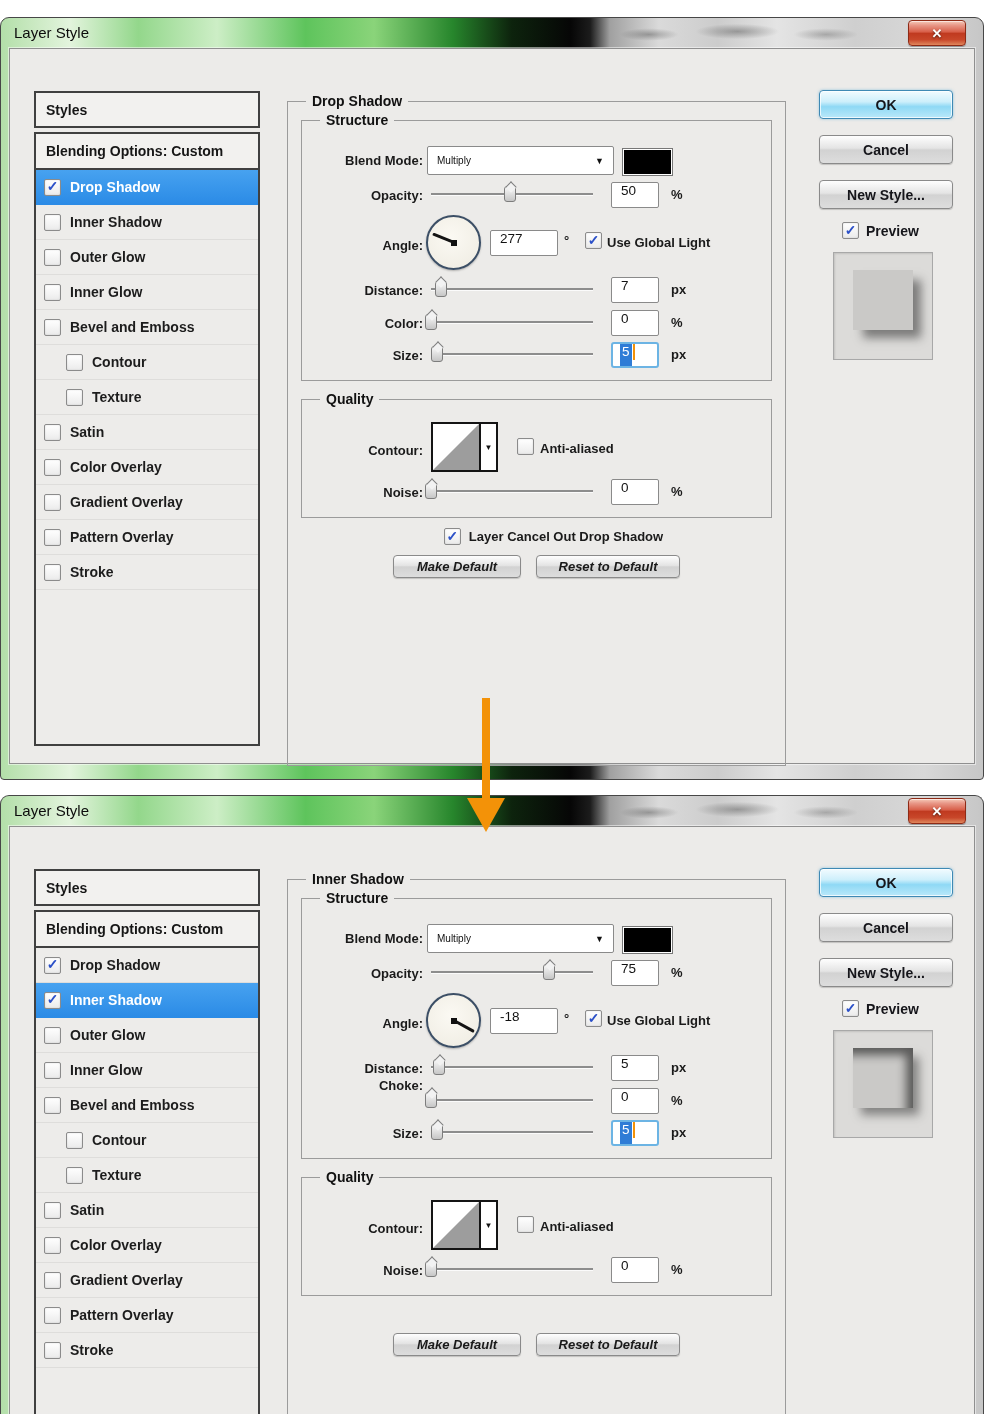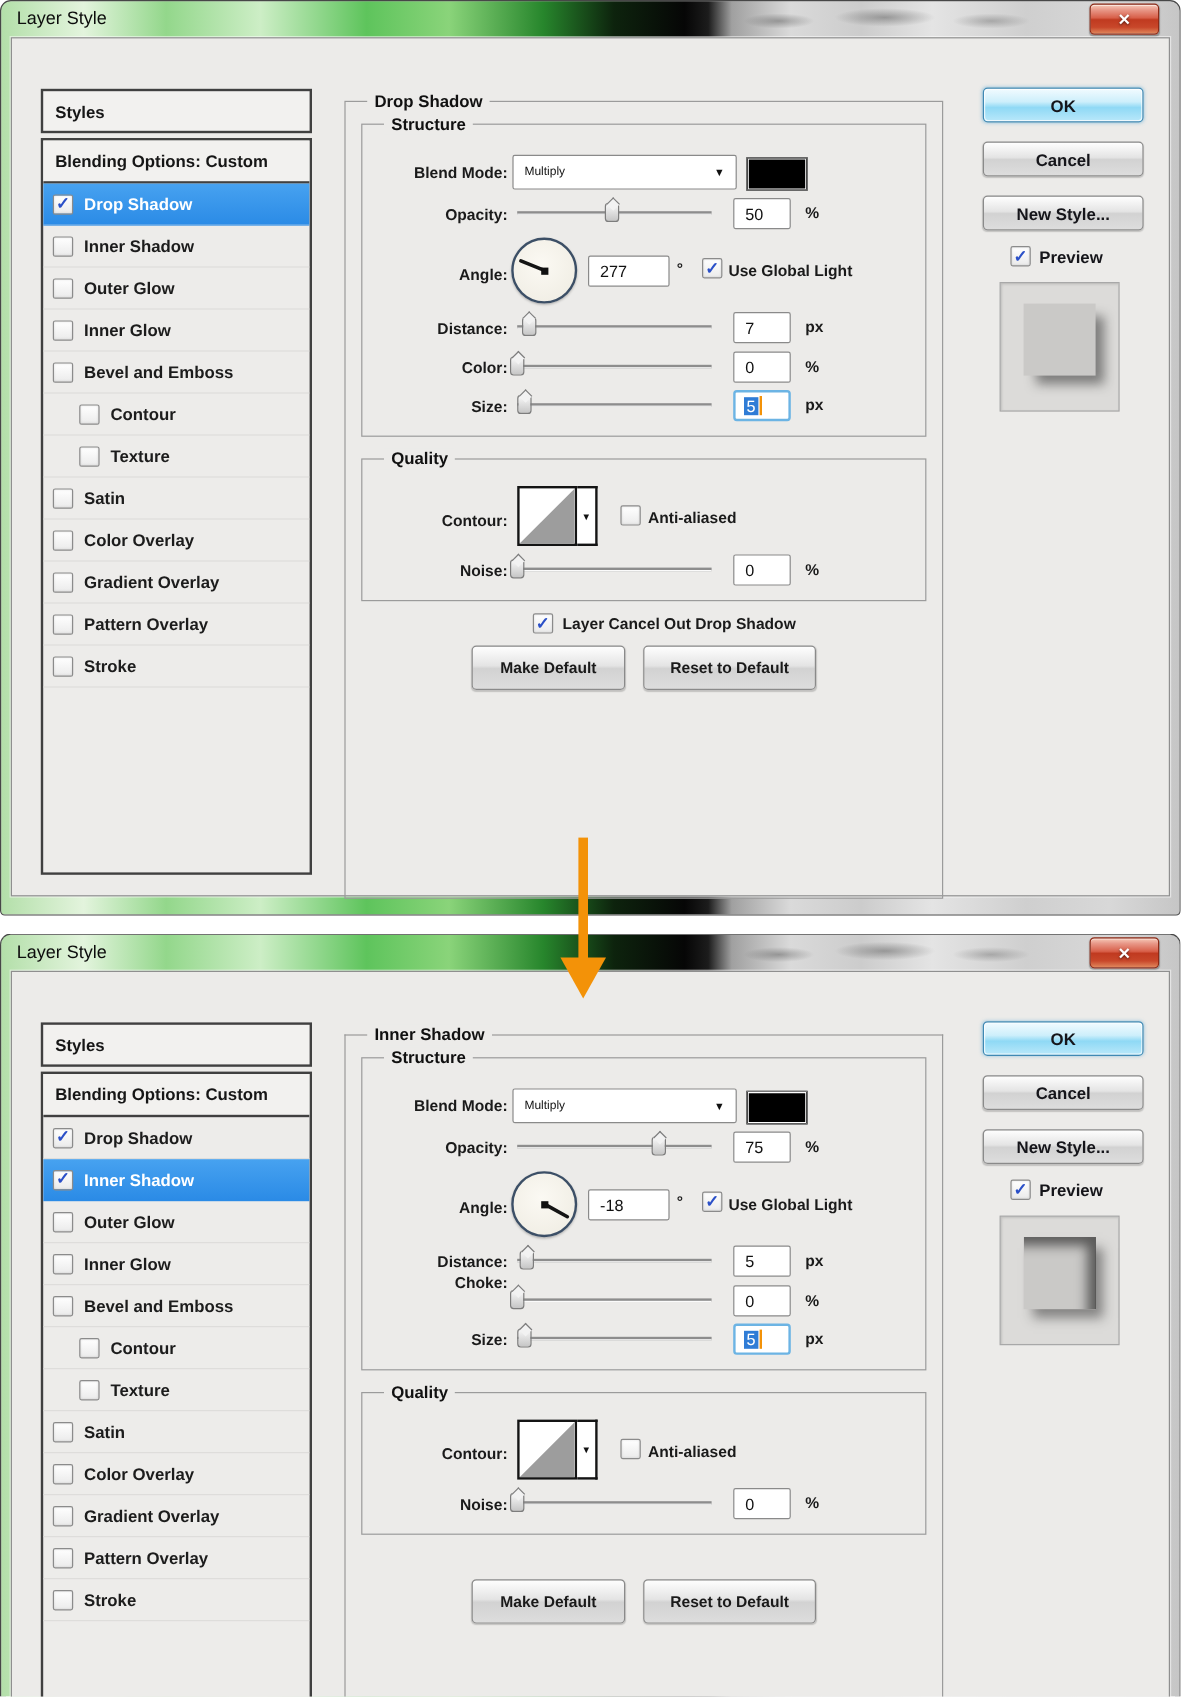--- a/index.html
+++ b/index.html
@@ -4,21 +4,21 @@
 <style>
   html,body{margin:0;padding:0;background:#fff;}
   #stage{position:relative;width:984px;height:1414px;overflow:hidden;background:#fff;
          font-family:"Liberation Sans",sans-serif;-webkit-font-smoothing:antialiased;}
 
   
   .window{position:absolute;left:0;width:984px;box-sizing:border-box;
     border:1px solid #474747;border-radius:9px 9px 4px 4px;
     background:linear-gradient(90deg,#b3dfa9 0%,#e3f4dd 7%,#93d78b 14%,#cdeec6 22%,#5ec45c 31%,
       #8ad47a 38%,#27862c 46%,#0d230d 52%,#060606 58%,#1c1c1c 60%,#a0a0a0 62%,#dadada 67%,
-      #cccccc 73%,#e4e4e4 79%,#cfcfcf 87%,#d8d8d8 94%,#c6c6c6 100%);}
+      #cccccc 73%,#e4e4e4 79%,#cfcfcf 87%,#d8d8d8 94%,#c6c6c6 100%);margin-top:17px;}
   #win0{top:0;height:763px;}
   #win1{top:778px;height:636px;border-radius:9px 9px 0 0;border-bottom:none;}
   .titlebar{position:absolute;top:0;left:0;right:0;height:30px;
     background:radial-gradient(ellipse 42px 9px at 66% 55%,rgba(80,80,80,.45),transparent 70%),
                radial-gradient(ellipse 60px 11px at 75% 45%,rgba(60,60,60,.40),transparent 70%),
                radial-gradient(ellipse 46px 9px at 84% 55%,rgba(90,90,90,.38),transparent 70%);}
   .title{position:absolute;left:13px;top:6px;font-size:15px;color:#0c0c0c;}
   .closebtn{position:absolute;top:2px;right:17px;width:58px;height:26px;box-sizing:border-box;
     border:1px solid #8e2a16;border-radius:4px;
     background:linear-gradient(#f6cab9 0%,#e89787 18%,#d8604a 45%,#c03a20 52%,#c8472a 78%,#e0875c 100%);
@@ -66,45 +66,45 @@
   .dd-text{font-size:10px;color:#111;}
   .dd-caret{margin-left:auto;font-size:9px;color:#111;}
   .swatch{position:absolute;left:320px;width:49px;height:26px;border:1px solid #777;box-shadow:inset 0 0 0 1px #fff;}
   .slider{position:absolute;width:162px;height:19px;}
   .slider::before{content:"";position:absolute;left:0;right:0;top:9px;height:2px;background:#8d8d8d;border-bottom:1px solid #fbfbfb;}
   .thumb{position:absolute;top:2px;width:12px;height:16px;box-sizing:border-box;transform:translateX(-50%);
     background:linear-gradient(#f8f8f8,#c6c6c6);border:1px solid #7d7d7d;border-radius:3px;}
   .thumb::before{content:"";position:absolute;left:1.6px;top:-3.6px;width:7px;height:7px;
     transform:rotate(45deg);background:#f2f2f2;border:1px solid #7d7d7d;border-bottom:none;border-right:none;}
   .numbox{position:absolute;left:309px;width:48px;height:26px;box-sizing:border-box;background:#fff;
-    border:1px solid #8a8a8a;border-radius:2px;display:flex;align-items:center;padding-left:9px;
+    border:1px solid #8a8a8a;border-radius:2px;display:flex;padding-left:9px;
     font-size:13.5px;color:#111;}
   .numbox.focus{border:2px solid #6cb4e4;border-radius:3px;padding-left:7px;}
   .selval{background:#2f7cd6;color:#fff;padding:0 2px;}
   .caret-line{width:2px;height:16px;background:#f39208;margin-left:1px;}
   .dial{position:absolute;left:124px;top:94px;width:55px;height:55px;box-sizing:border-box;
     border:2px solid #3c4f66;border-radius:50%;background:radial-gradient(circle at 45% 40%,#fbf9f3,#eeebe1);
     box-shadow:0 1px 2px rgba(0,0,0,.25);}
   .hand{position:absolute;left:50%;top:50%;width:23px;height:3px;margin-top:-1.5px;background:#141414;
     transform-origin:0 50%;border-radius:2px;}
   .dot{position:absolute;left:50%;top:50%;width:6px;height:6px;margin:-3px 0 0 -3px;background:#101010;}
   .contour-thumb{position:absolute;left:129px;top:22px;width:50px;height:50px;box-sizing:border-box;
     background:#fff;border:2px solid #141414;}
   .contour-thumb .tri{position:absolute;left:0;top:0;right:0;bottom:0;background:#9d9d9d;
     clip-path:polygon(100% 0,100% 100%,0 100%);}
   .contour-dd{position:absolute;left:179px;top:22px;width:17px;height:50px;box-sizing:border-box;
     border:2px solid #141414;border-left:none;background:#fff;display:flex;align-items:center;justify-content:center;}
   .contour-dd .dd-caret{margin:0;font-size:8px;}
   .knockout{position:absolute;left:0;right:0;top:426px;display:flex;align-items:center;justify-content:center;
     gap:8px;padding-left:34px;font-size:13px;font-weight:bold;color:#1a1a1a;}
   .def-btns{position:absolute;left:0;right:0;top:453px;display:flex;justify-content:center;gap:15px;}
-  .btn{height:37px;box-sizing:border-box;border:1px solid #8a8a8a;border-radius:4px;
+  .btn{height:23px;box-sizing:border-box;border:1px solid #8a8a8a;border-radius:4px;
     background:linear-gradient(#fefefe,#e4e4e4 45%,#d2d2d2 52%,#dddddd);
     font-size:13px;font-weight:bold;color:#1a1a1a;display:flex;align-items:center;justify-content:center;
-    box-shadow:0 1px 1px rgba(0,0,0,.18);}
+    box-shadow:0 1px 1px rgba(0,0,0,.18);font-style:italic;}
   .btn.make{width:128px;}
   .btn.reset{width:144px;}
 
   
   .abtn{position:absolute;left:809px;width:134px;height:29px;box-sizing:border-box;border:1px solid #8a8a8a;
     border-radius:4px;background:linear-gradient(#fefefe,#e4e4e4 45%,#d2d2d2 52%,#dddddd);
     font-size:14px;font-weight:bold;color:#15151a;display:flex;align-items:center;justify-content:center;
     box-shadow:0 1px 1px rgba(0,0,0,.18);}
   .abtn.ok{top:41px;border-color:#3f89b4;
     background:linear-gradient(#f2fbff,#cdeffb 40%,#8fd9f5 58%,#b9e8fa);

